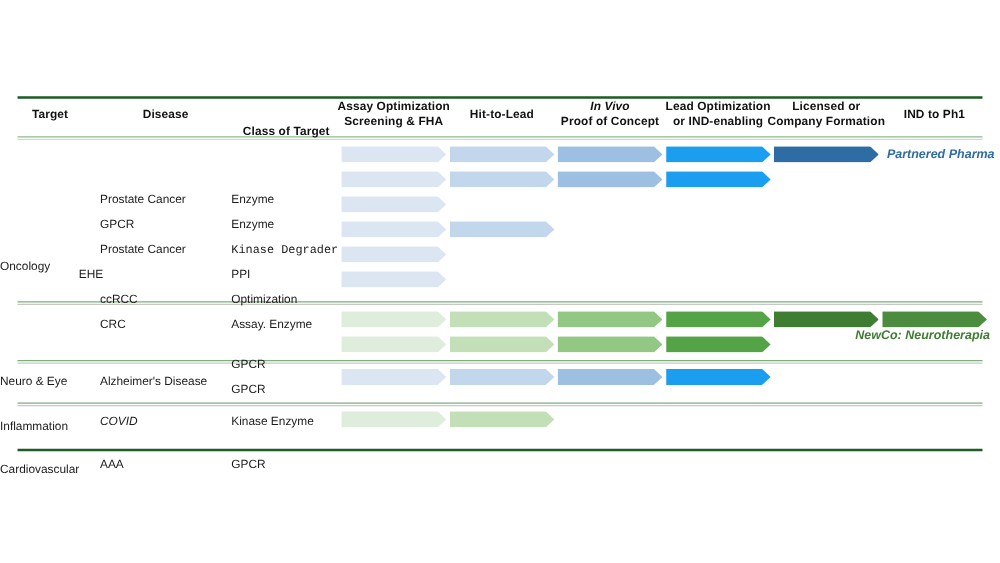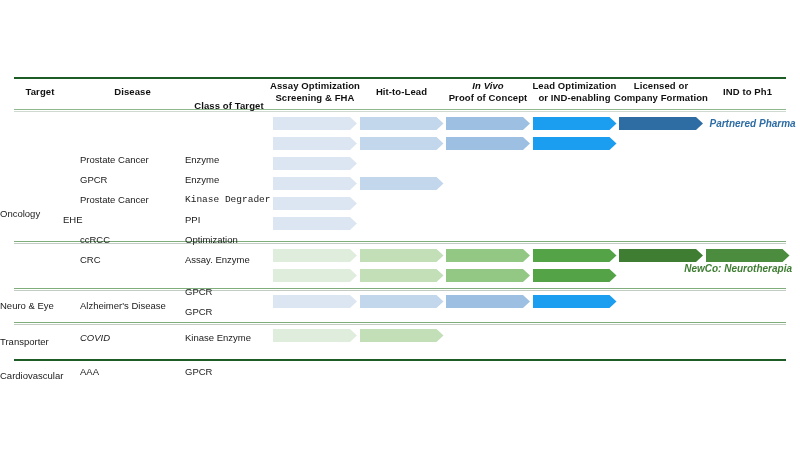--- a/index.html
+++ b/index.html
@@ -156,21 +156,21 @@
       <div class="arrow" style="left: 446px; top: 249px; width: 84px; background: rgb(146, 200, 132);"></div>
       <div class="arrow" style="left: 532.5px; top: 249px; width: 84px; background: rgb(84, 164, 71);"></div>
       <div class="arrow" style="left: 619px; top: 249px; width: 84px; background: rgb(63, 125, 51);"></div>
       <div class="arrow" style="left: 705.5px; top: 249px; width: 84px; background: rgb(76, 140, 63);"></div>
       <div class="annot" style="color: rgb(63, 125, 51); left: 660px; top: 263px; text-align: right; width: 132px;">NewCo: Neurotherapia</div>
       <div class="cell" style="left: 185px; top: 270px; width: 88px;">GPCR</div>
       <div class="arrow first" style="left: 273px; top: 269px; width: 84px; background: rgb(223, 237, 220);"></div>
       <div class="arrow" style="left: 359.5px; top: 269px; width: 84px; background: rgb(194, 223, 184);"></div>
       <div class="arrow" style="left: 446px; top: 269px; width: 84px; background: rgb(146, 200, 132);"></div>
       <div class="arrow" style="left: 532.5px; top: 269px; width: 84px; background: rgb(84, 164, 71);"></div>
-      <div class="cell sect" style="left: 0px; top: 300px; width: 80px;">Transporter</div>
+      <div class="cell sect" style="left: 0px; top: 300px; width: 80px;">Inflammation</div>
       <div class="cell" style="left: 80px; top: 296px; width: 105px; font-style: italic;">COVID</div>
       <div class="cell" style="left: 185px; top: 296px; width: 88px;">Kinase Enzyme</div>
       <div class="arrow first" style="left: 273px; top: 295px; width: 84px; background: rgb(220, 230, 242);"></div>
       <div class="arrow" style="left: 359.5px; top: 295px; width: 84px; background: rgb(194, 214, 236);"></div>
       <div class="arrow" style="left: 446px; top: 295px; width: 84px; background: rgb(157, 192, 226);"></div>
       <div class="arrow" style="left: 532.5px; top: 295px; width: 84px; background: rgb(27, 157, 240);"></div>
       <div class="cell sect" style="left: 0px; top: 334px; width: 80px;">Cardiovascular</div>
       <div class="cell" style="left: 80px; top: 330px; width: 105px;">AAA</div>
       <div class="cell" style="left: 185px; top: 330px; width: 88px;">GPCR</div>
       <div class="arrow first" style="left: 273px; top: 329px; width: 84px; background: rgb(223, 237, 220);"></div>

